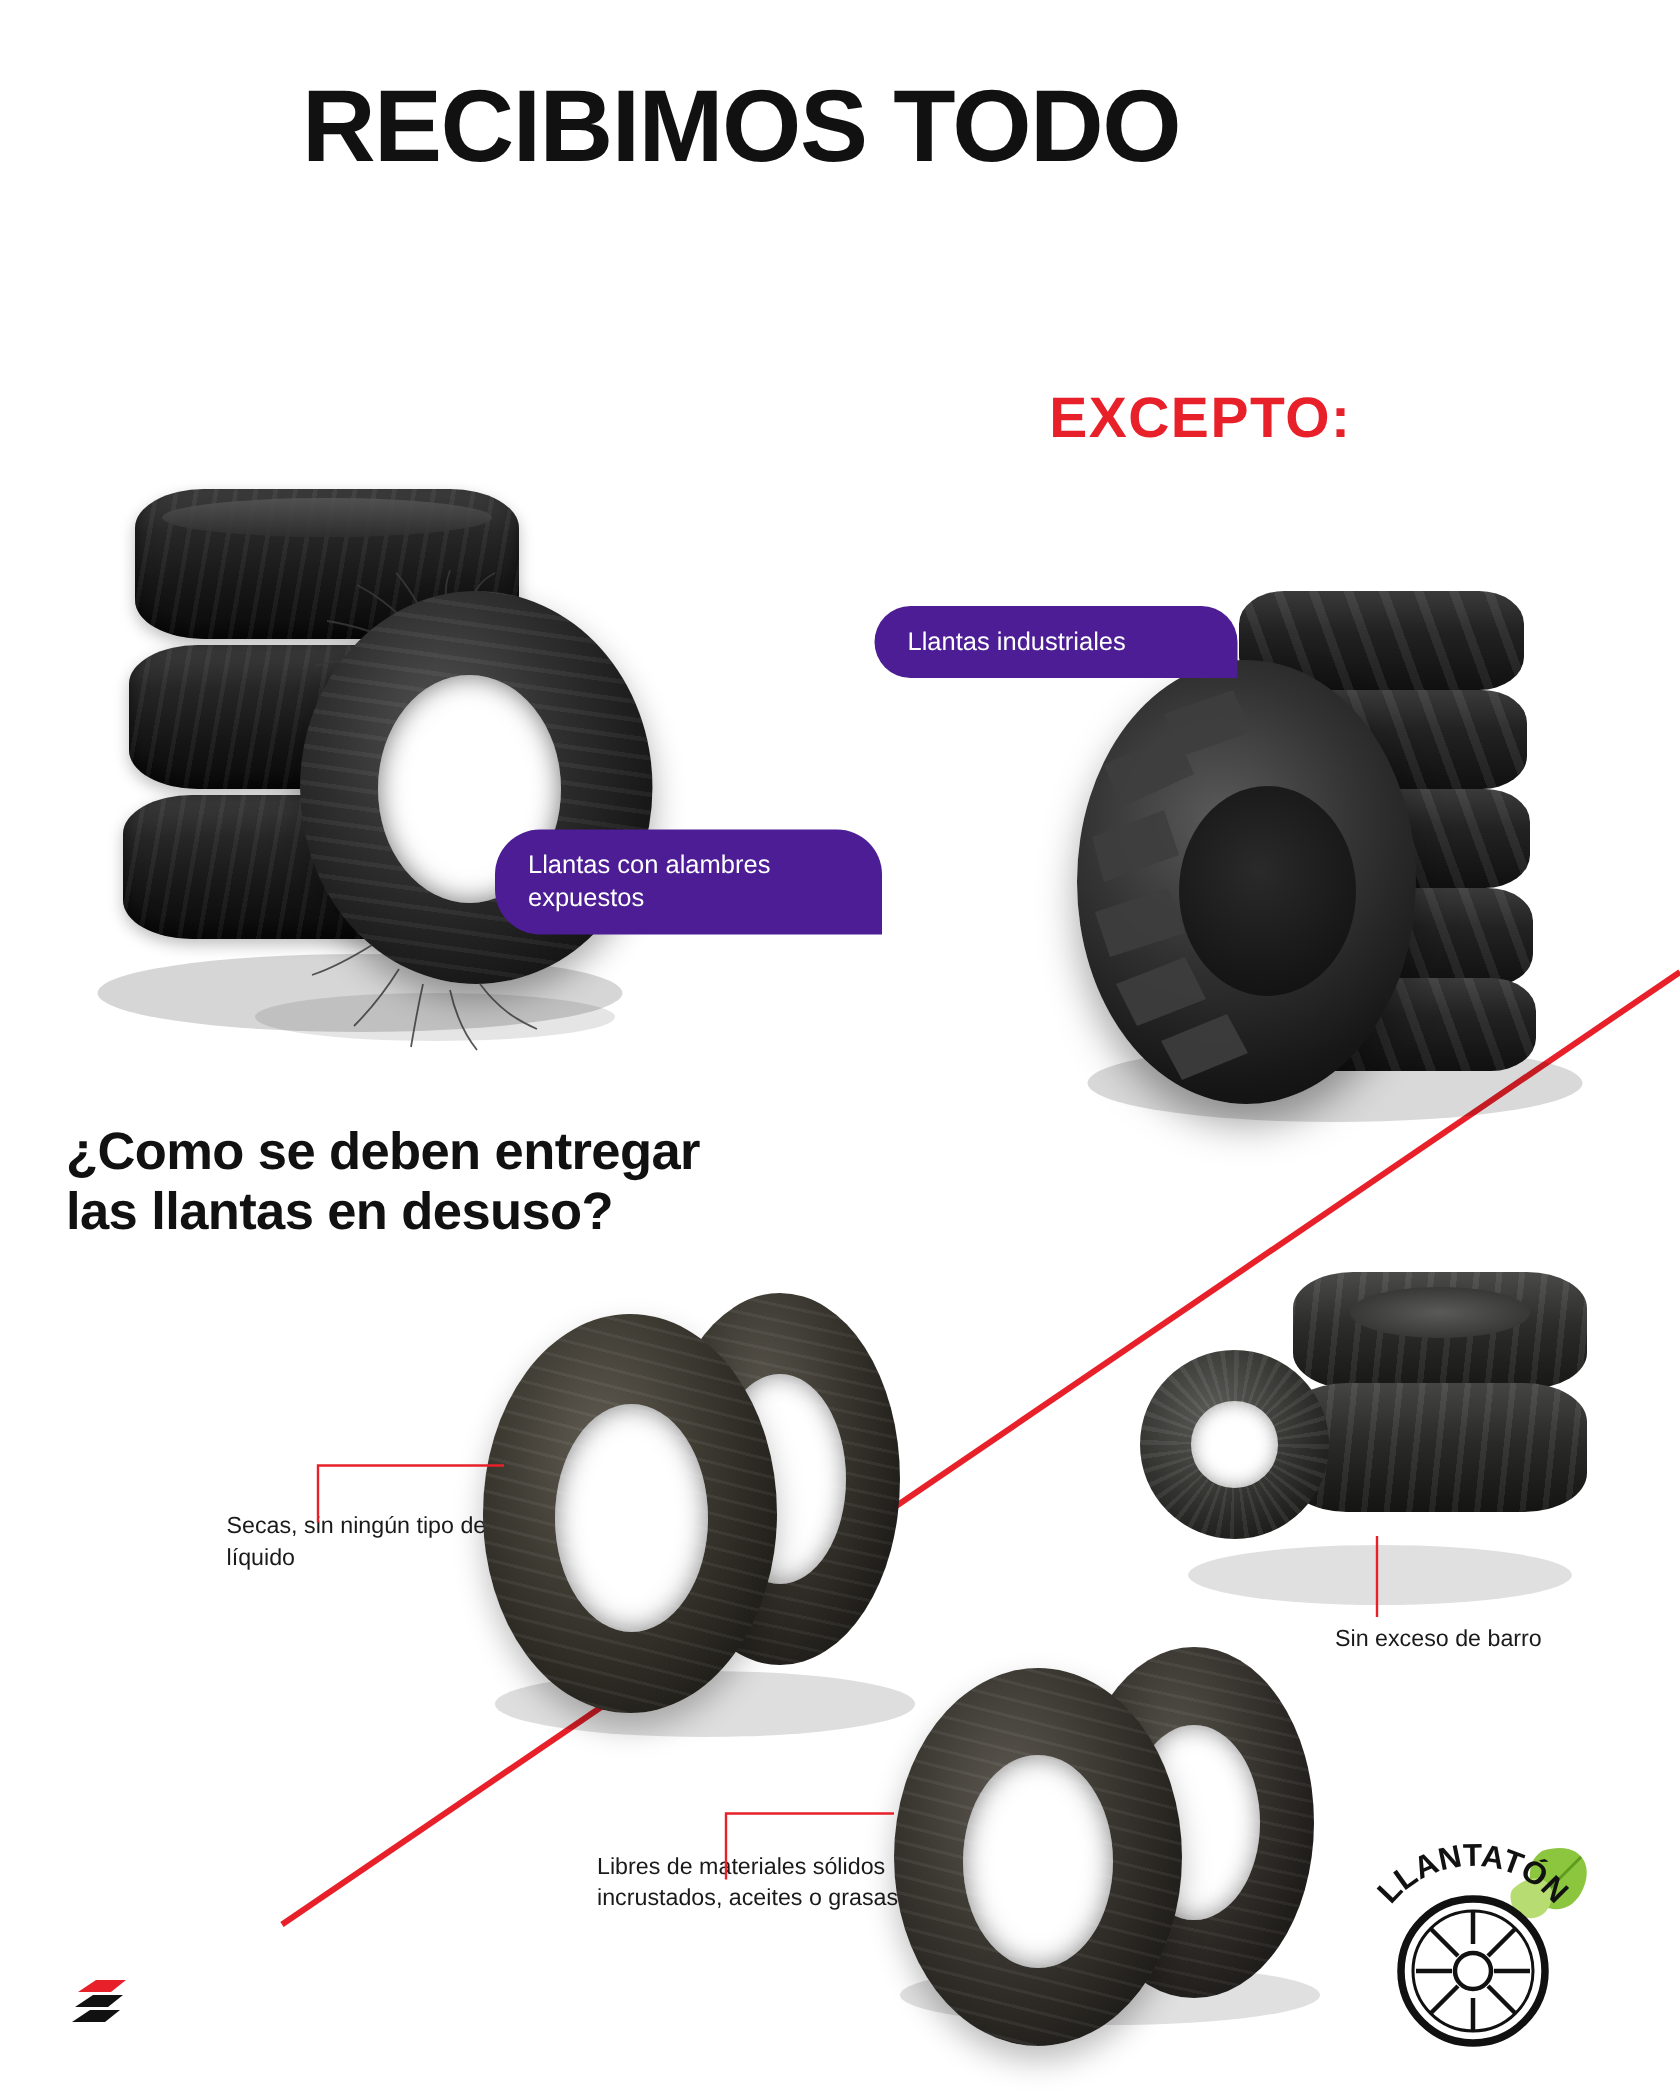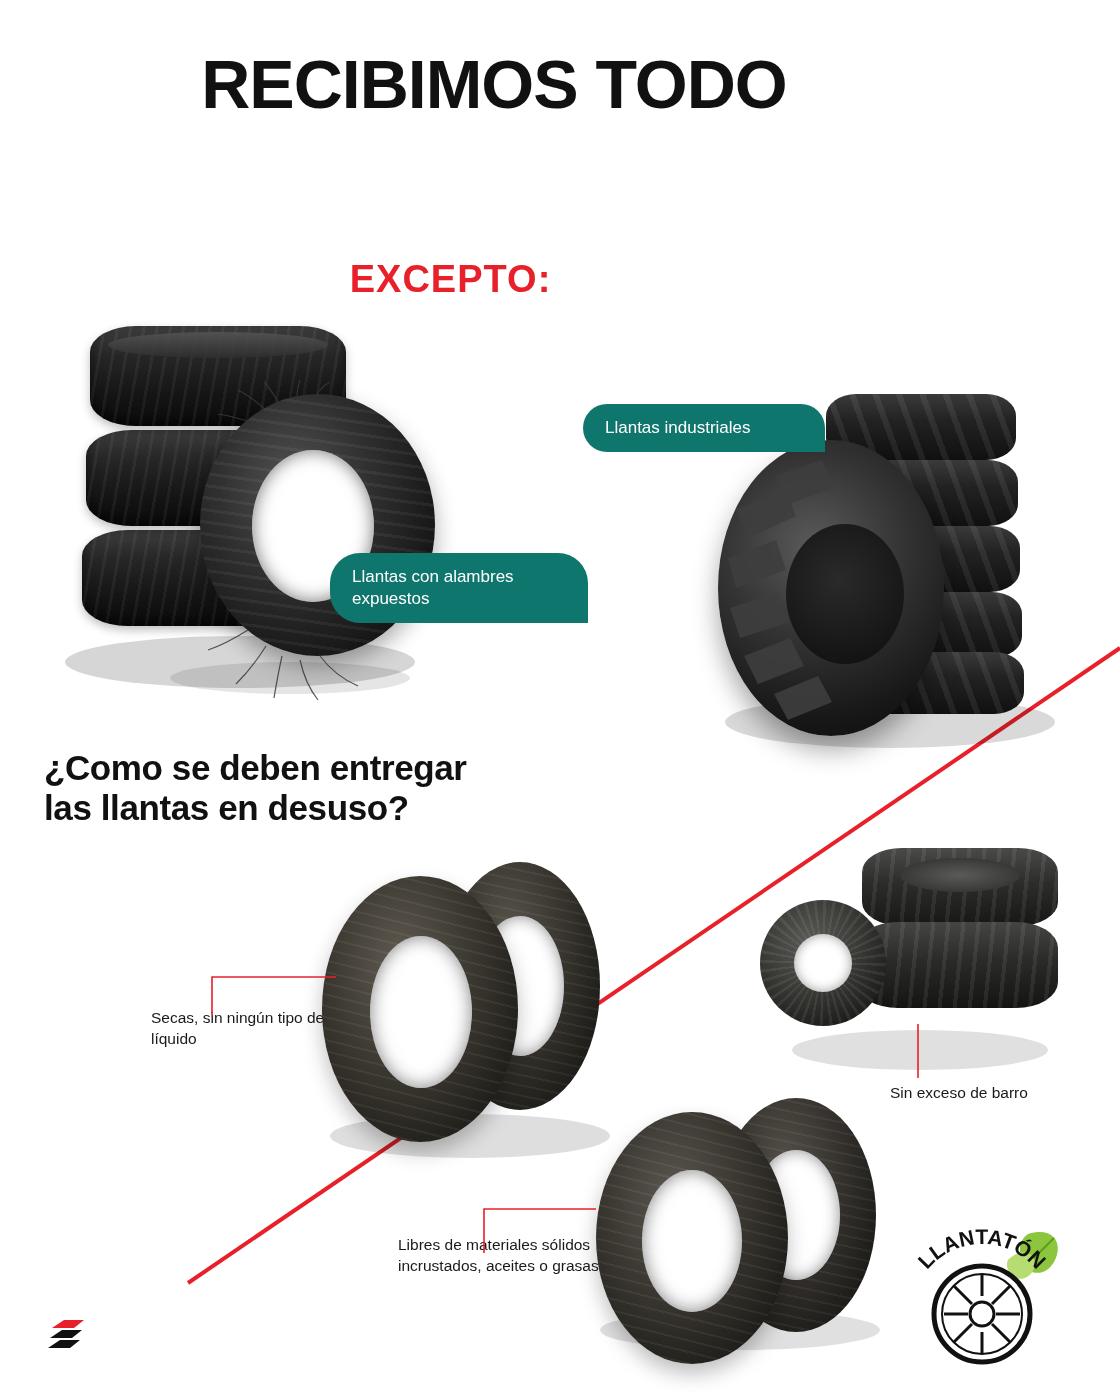--- a/index.html
+++ b/index.html
@@ -32,21 +32,21 @@
     color: #111111;
     font-family: "Liberation Sans", sans-serif;
   }
   .headline .l2 { display: block; }
 
   .excepto {
     position: absolute;
     top: 258px;
     left: 0;
     width: 901px;
-    text-align: center;
+    text-align: right;
     font-size: 38px;
     font-weight: 800;
     letter-spacing: 1px;
     color: #e8202a;
   }
 
   
   .diagonal {
     position: absolute;
     left: 0; top: 0;
@@ -125,21 +125,21 @@
 
   
   .pair-tire {
     position: absolute;
     border-radius: 50%;
   }
 
   
   .callout {
     position: absolute;
-    background: #0f766e;
+    background: #4c1d95;
     color: #ffffff;
     font-size: 17px;
     line-height: 1.3;
     font-weight: 500;
     padding: 13px 20px 13px 22px;
     border-radius: 30px 30px 0 30px;
     z-index: 40;
     font-family: "Liberation Sans", sans-serif;
   }
   #callout-industrial {

